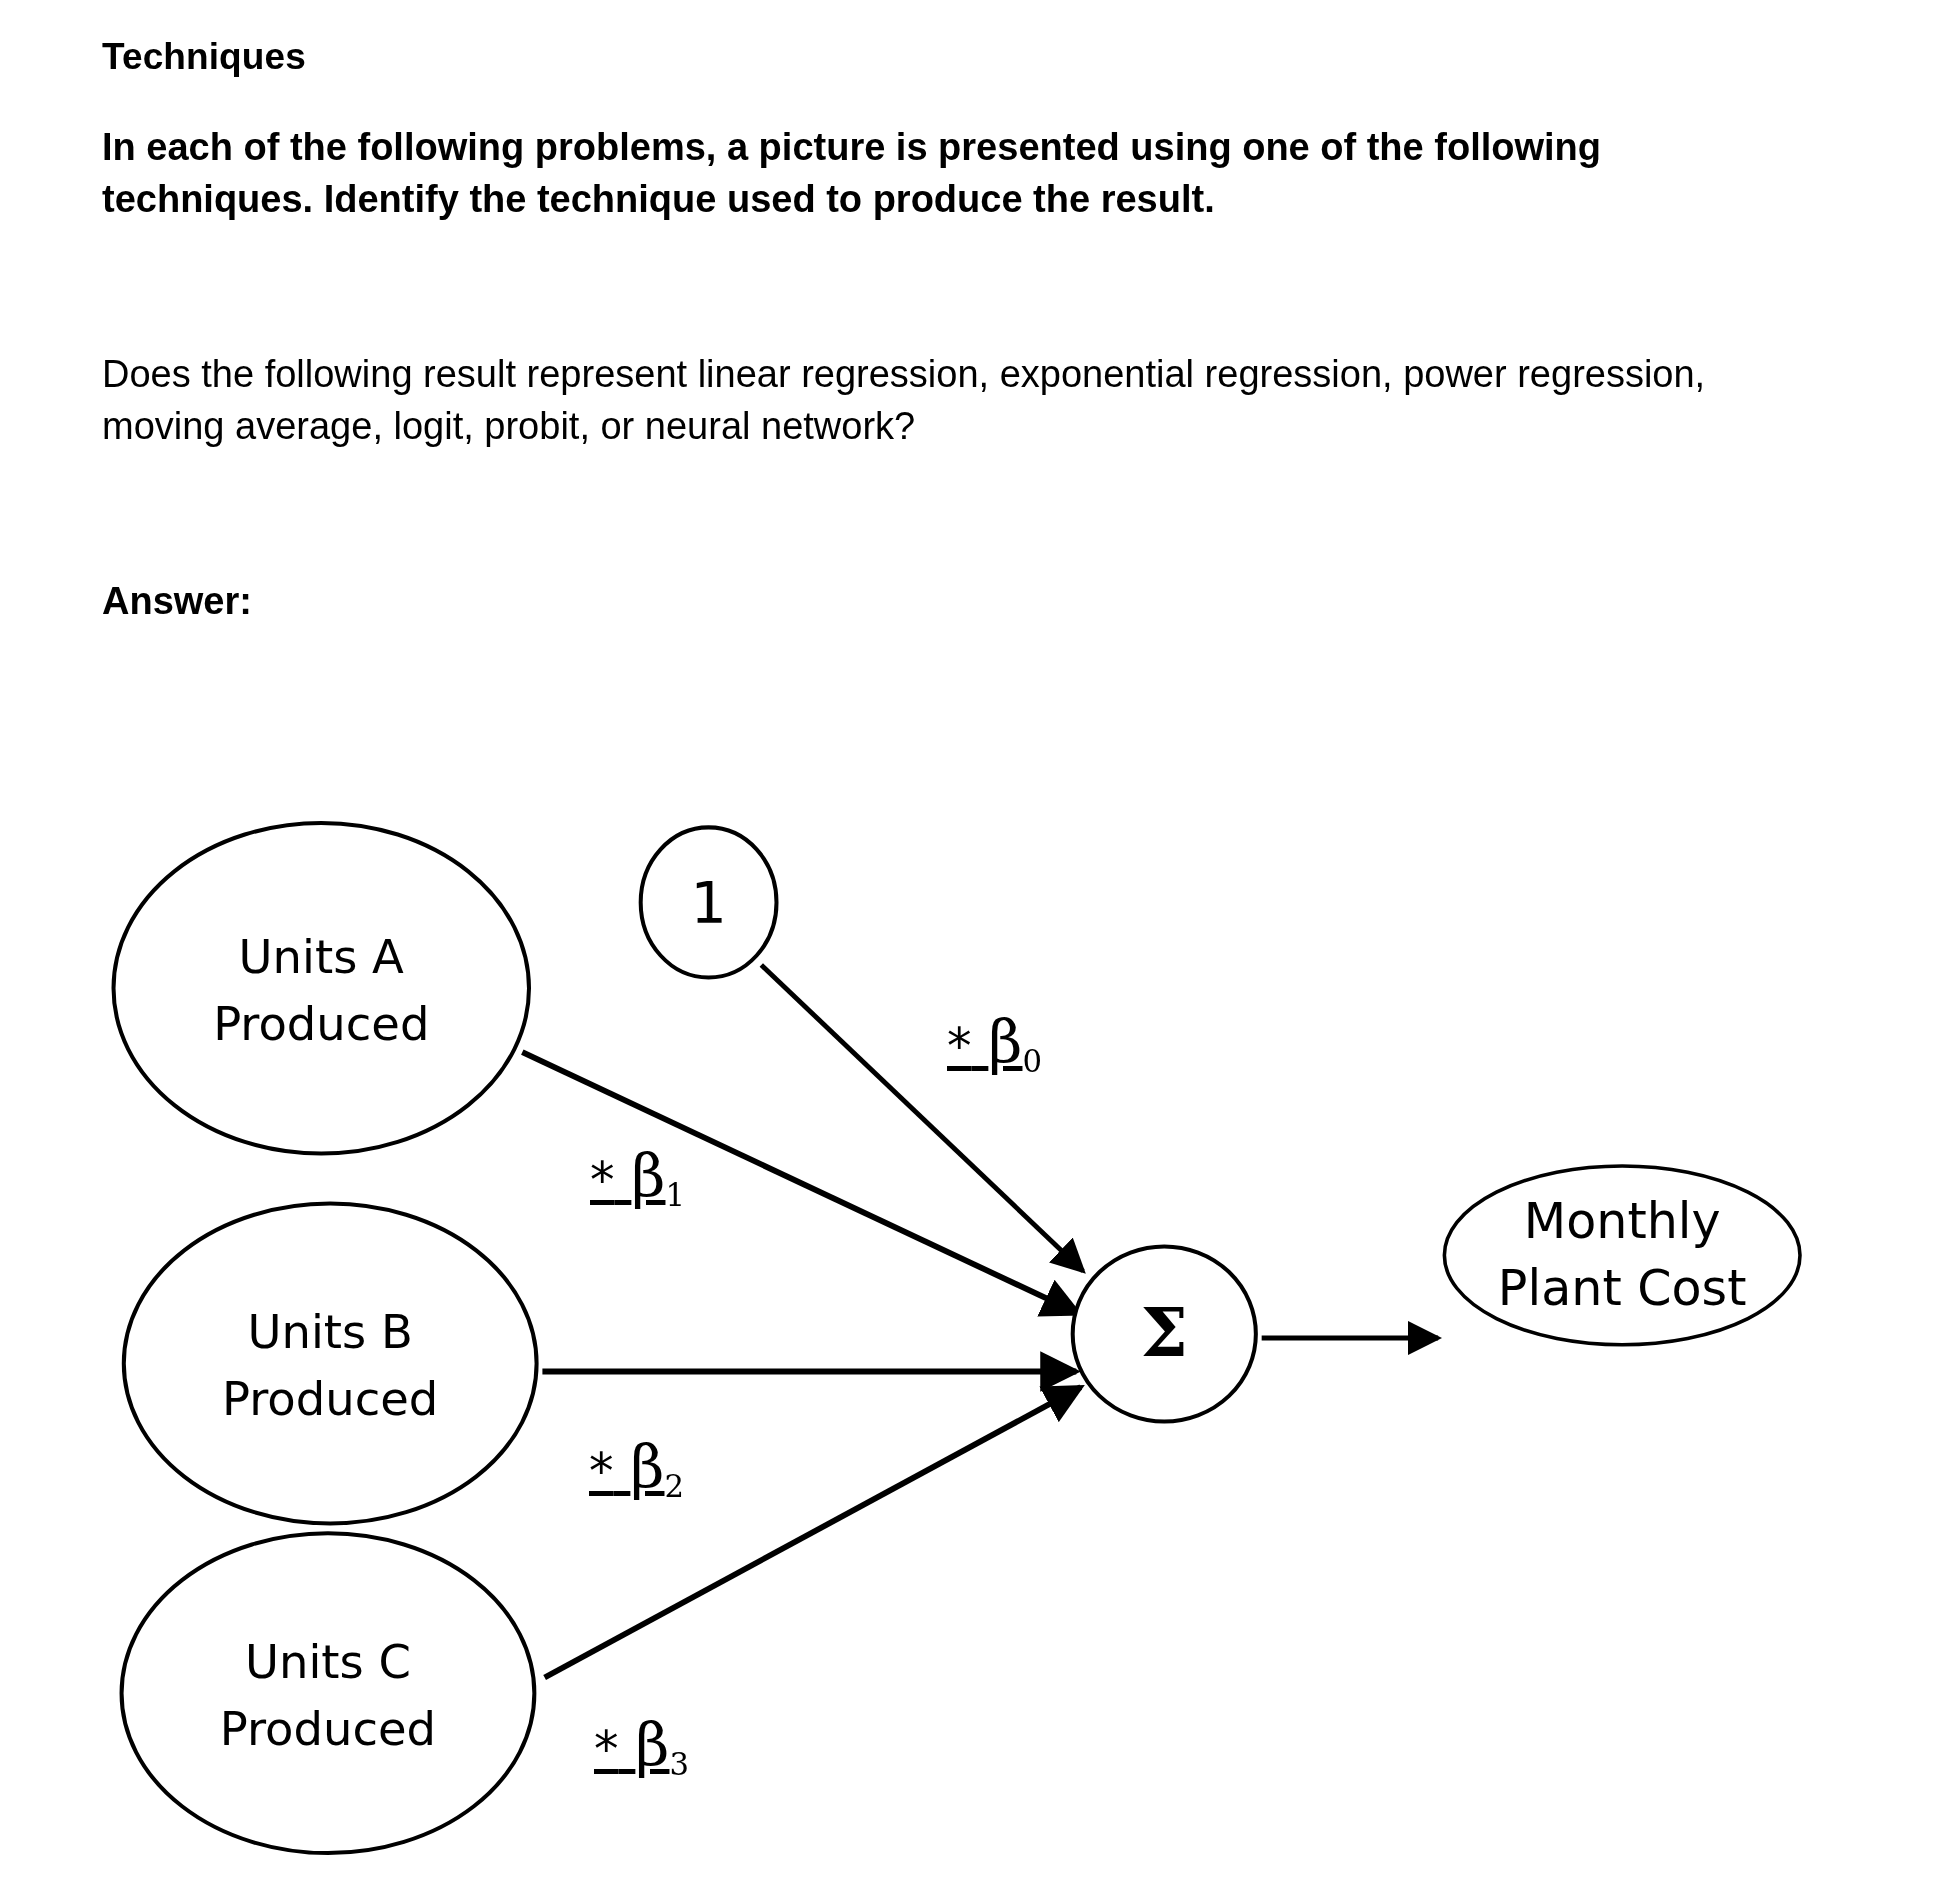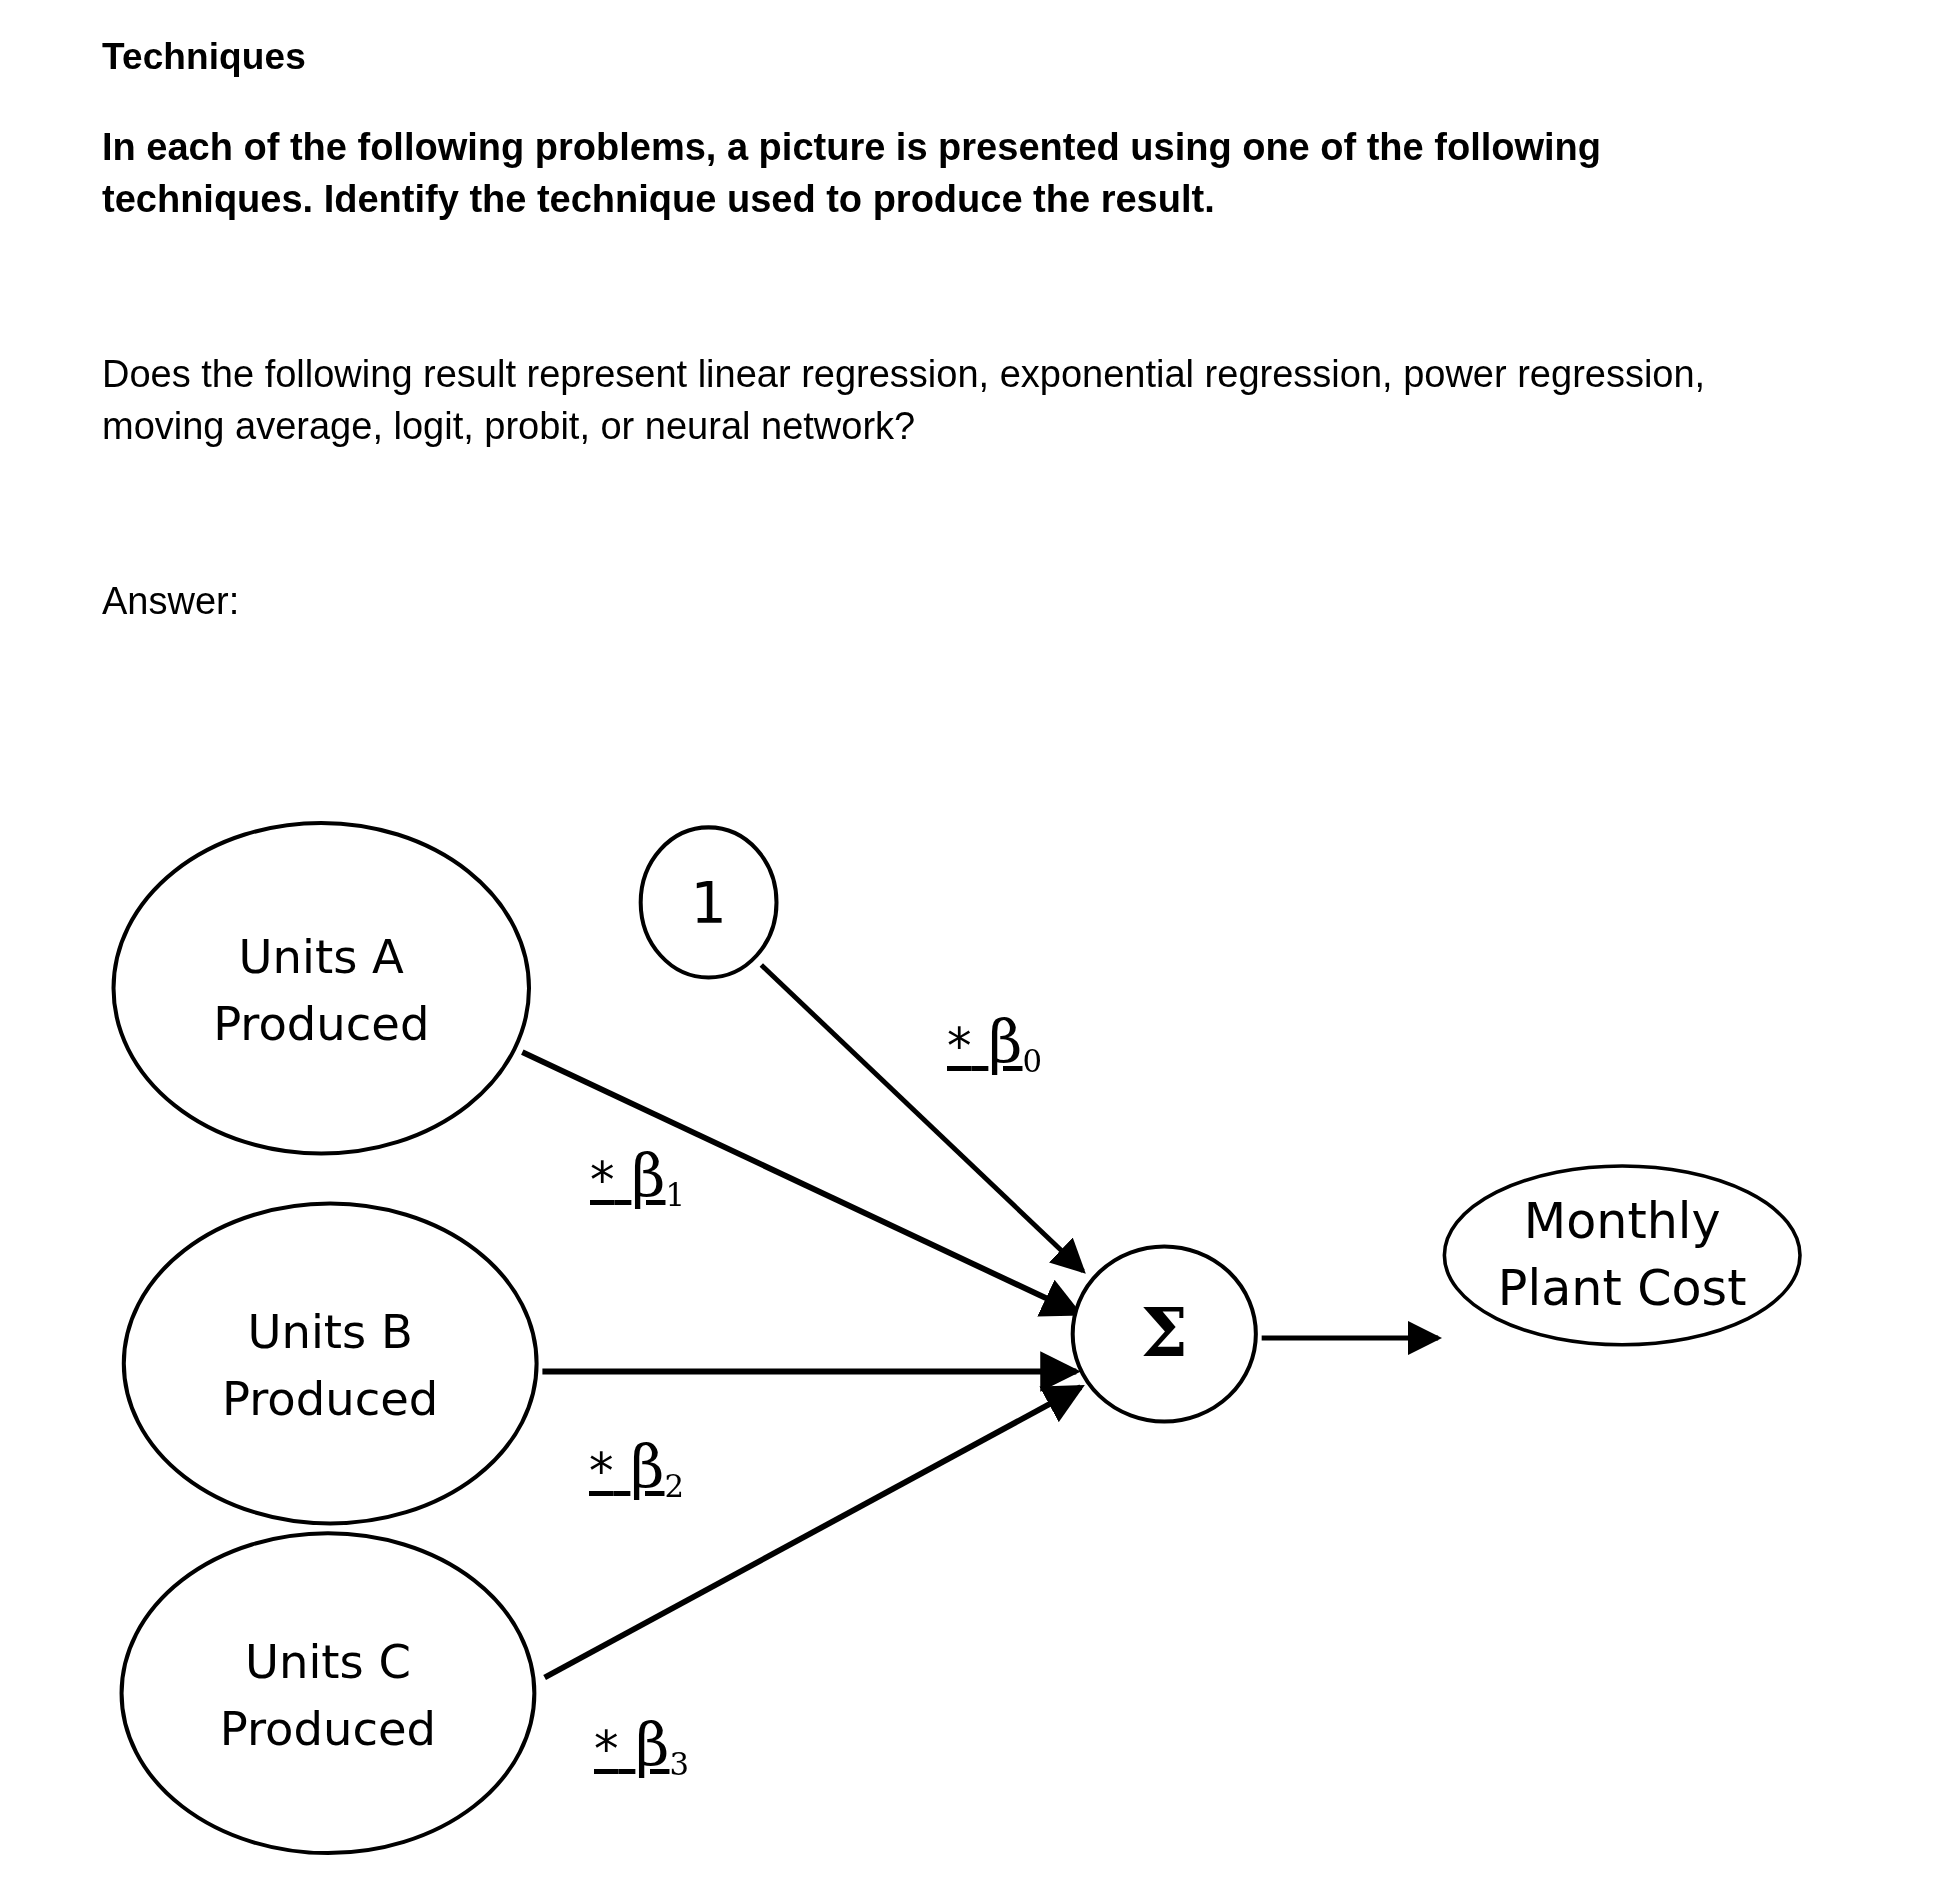--- a/index.html
+++ b/index.html
@@ -24,21 +24,21 @@
     width:1591px;
     font-size:38px; font-weight:bold; line-height:1.38;
   }
   #question {
     left:83px; top:348px;
     width:1698px;
     font-size:38px; font-weight:normal; line-height:1.38;
   }
   #answer {
     left:83px; top:577px;
-    font-size:38px; font-weight:normal; line-height:1.3;
+    font-size:38px; font-weight:bold; line-height:1.3;
   }
 
   #diagram { position:absolute; left:16px; top:0; width:1936px; height:1893px; }
   svg.diagram-svg { display:block; width:1936px; height:1896px; }
 
   .node-ellipse { fill:#ffffff; stroke:#000000; stroke-width:9; }
   .node-ellipse.thin { stroke-width:8; }
   .edge-line { stroke:#000000; stroke-width:11; fill:none; }
   .edge-line.thick { stroke-width:13; }
 

